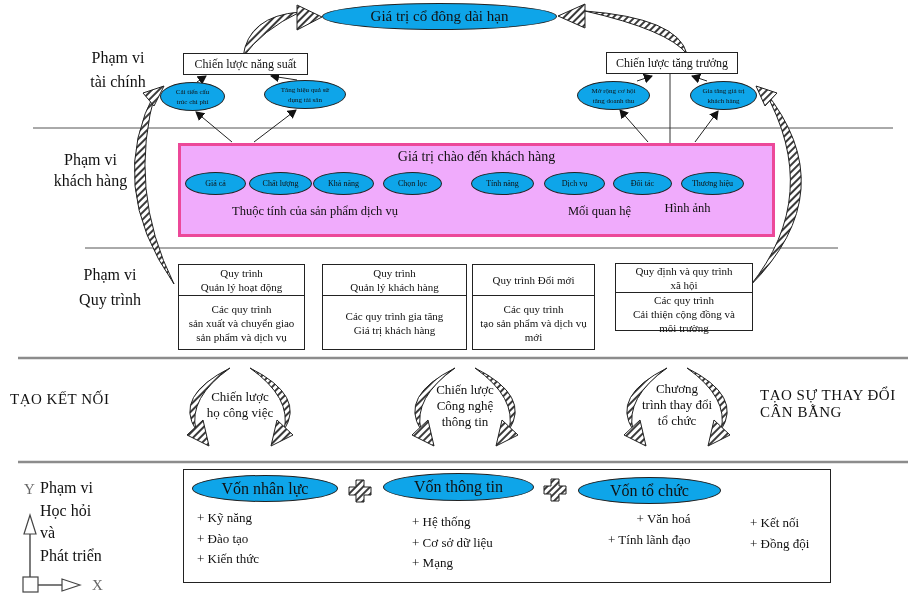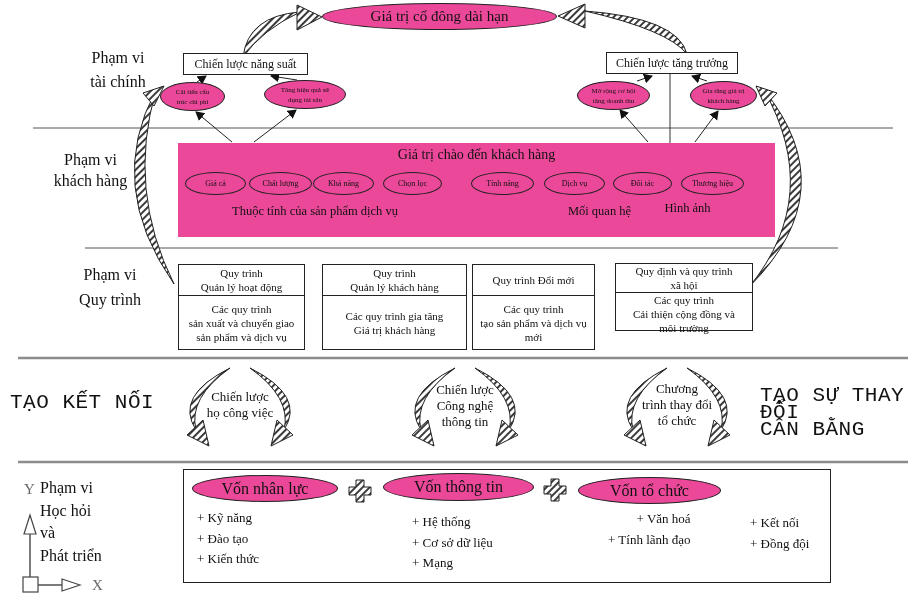--- a/index.html
+++ b/index.html
@@ -4,39 +4,39 @@
 <style>
   html,body{margin:0;padding:0;background:#fff;}
   #stage{
     position:relative;width:921px;height:600px;background:#fff;overflow:hidden;
     font-family:"Liberation Serif","DejaVu Serif",serif;color:#111;
   }
   .abs{position:absolute;}
   .pre{white-space:pre-line;}
   .ctr{text-align:center;}
   .oval{
-    border:1px solid #222;border-radius:50%;background:#ec4899;
+    border:1px solid #222;border-radius:50%;background:#0ea5e9;
     display:flex;align-items:center;justify-content:center;text-align:center;
     box-sizing:border-box;
   }
   .box{
     border:1px solid #222;background:#fff;box-sizing:border-box;
     display:flex;align-items:center;justify-content:center;text-align:center;
   }
   .pbox{border:1px solid #222;background:#fff;box-sizing:border-box;display:flex;flex-direction:column;}
   .pbox .hdr{border-bottom:1px solid #222;height:31px;display:flex;align-items:center;justify-content:center;
     text-align:center;font-size:11px;line-height:14px;box-sizing:border-box;}
   .pbox .bdy{flex:1;display:flex;align-items:center;justify-content:center;text-align:center;
     font-size:11px;line-height:14px;}
   .perspective-label{font-size:16px;line-height:24px;}
   .small-oval{font-size:7px;line-height:10px;padding:1px;}
   .cust-oval{font-size:8px;line-height:9px;}
   .caption{font-size:12.5px;}
   .cycle-text{font-size:13px;line-height:16px;}
-  .caps-label{font-size:21px;letter-spacing:0.5px;font-family:Liberation Mono, monospace;}
+  .caps-label{font-size:15px;letter-spacing:0.5px;}
   .cap-oval{font-size:16px;}
   .cap-list{font-size:13px;line-height:20.5px;}
   .axis-letter{font-size:15px;color:#666;}
   svg{position:absolute;top:0;left:0;}
 </style>
 </head>
 <body>
 
 <div id="stage">
 
@@ -121,21 +121,21 @@
   <div class="abs oval small-oval pre" style="left:264px;top:80px;width:82px;height:29px;">Tăng hiệu quả sử
 dụng tài sản</div>
   <div class="abs oval small-oval pre" style="left:577px;top:81px;width:73px;height:29px;">Mở rộng cơ hội
 tăng doanh thu</div>
   <div class="abs oval small-oval pre" style="left:690px;top:81px;width:67px;height:29px;">Gia tăng giá trị
 khách hàng</div>
 
   <div class="abs perspective-label pre ctr" style="left:28px;top:149px;width:125px;line-height:21px;">Phạm vi
 khách hàng</div>
 
-  <div class="abs" style="left:178px;top:143px;width:597px;height:94px;border:1px solid #ec4899;box-sizing:border-box;background:#ec4899;font-family:Liberation Serif, serif;">
+  <div class="abs" style="left:178px;top:143px;width:597px;height:94px;border:3px solid #ec4899;box-sizing:border-box;background:#f0abfc;font-family:Liberation Serif, serif;">
     <div class="ctr" style="margin-top:3px;font-size:14px;">Giá trị chào đến khách hàng</div>
   </div>
 
   <div class="abs oval cust-oval" style="left:185px;top:172px;width:61px;height:23px;">Giá cả</div>
   <div class="abs oval cust-oval" style="left:249px;top:172px;width:63px;height:23px;">Chất lượng</div>
   <div class="abs oval cust-oval" style="left:313px;top:172px;width:61px;height:23px;">Khả năng</div>
   <div class="abs oval cust-oval" style="left:383px;top:172px;width:59px;height:23px;">Chọn lọc</div>
   <div class="abs oval cust-oval" style="left:471px;top:172px;width:63px;height:23px;">Tính năng</div>
   <div class="abs oval cust-oval" style="left:544px;top:172px;width:61px;height:23px;">Dịch vụ</div>
   <div class="abs oval cust-oval" style="left:613px;top:172px;width:59px;height:23px;">Đối tác</div>

